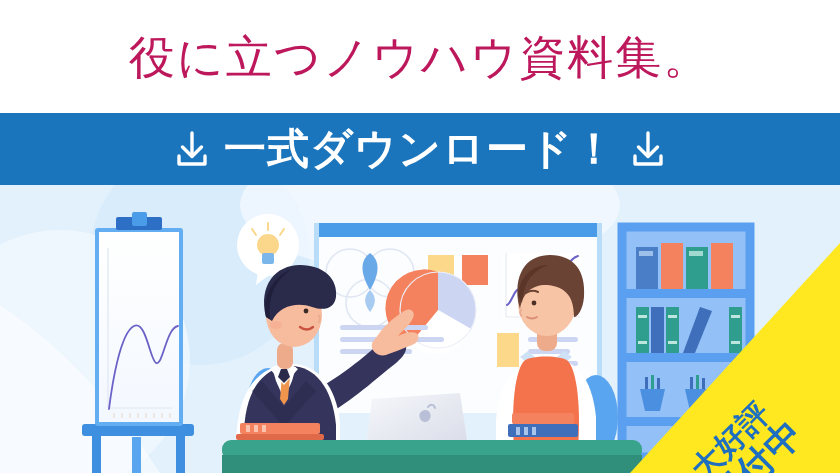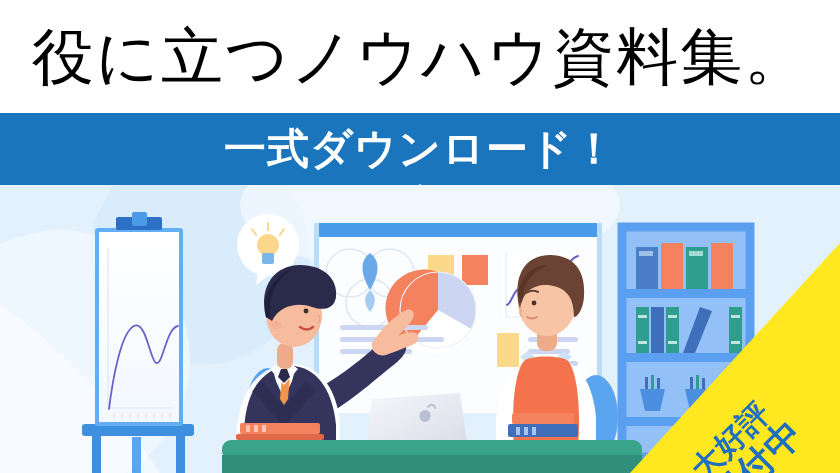--- a/index.html
+++ b/index.html
@@ -26,42 +26,41 @@
     left: 0;
     top: 0;
     width: 840px;
     height: 113px;
     background: #ffffff;
     display: flex;
     align-items: center;
     justify-content: center;
   }
   .headline-text {
-    font-size: 62px;
+    font-size: 46px;
     line-height: 1;
-    color: #000000;
+    color: #be185d;
     letter-spacing: 2px;
     font-weight: 400;
     white-space: nowrap;
     font-family: "DejaVu Sans", "Liberation Sans", sans-serif;
   }
 
   
   .cta-bar {
     position: absolute;
     left: 0;
     top: 113px;
     width: 840px;
     height: 72px;
     background: #1a75bc;
     display: flex;
     align-items: center;
     justify-content: center;
     gap: 12px;
-    flex-direction: column;
   }
   .cta-bar .dl-icon {
     width: 40px;
     height: 40px;
     flex: 0 0 auto;
     display: block;
   }
   .cta-label {
     font-size: 42px;
     line-height: 1;

